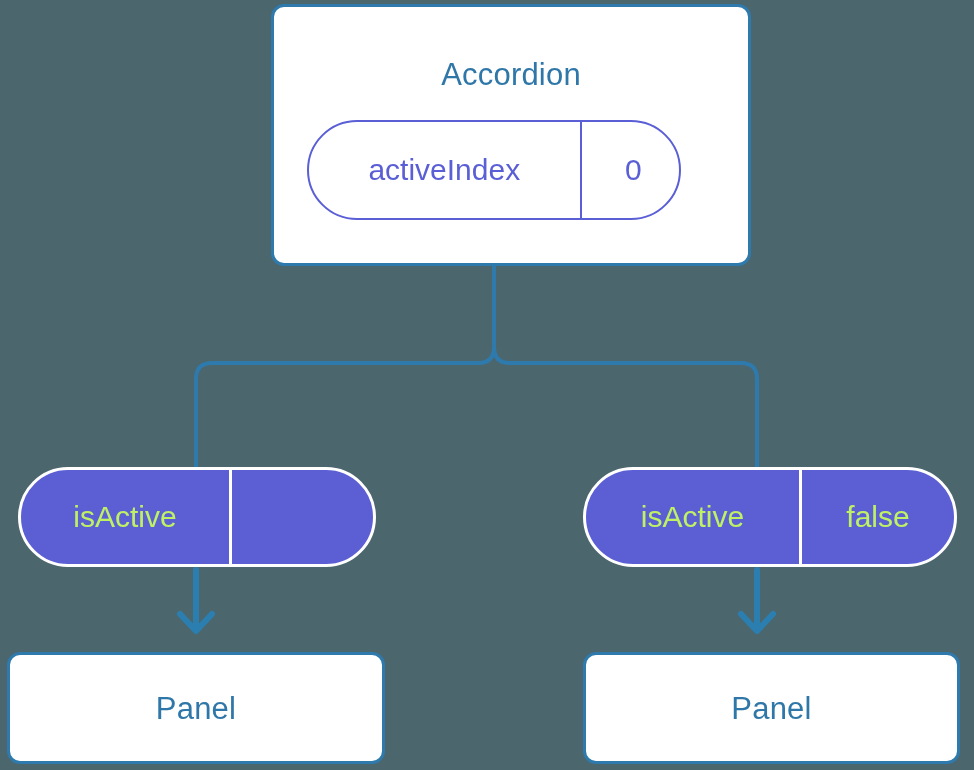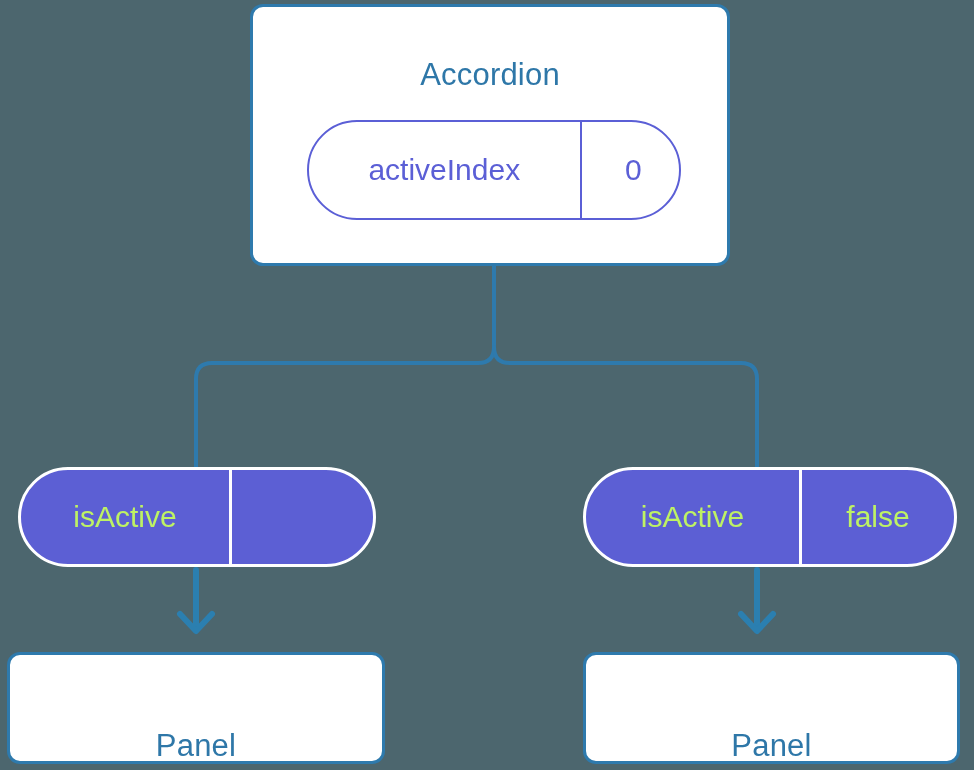--- a/index.html
+++ b/index.html
@@ -48,33 +48,33 @@
     color: #2e77a8;
     font-size: 31px;
     font-weight: 400;
     letter-spacing: 0.2px;
     line-height: 1;
     white-space: nowrap;
   }
 
   
   #card-accordion {
-    left: 250px;
+    left: 271px;
     top: 4px;
     width: 480px;
     height: 262px;
     justify-content: flex-start;
   }
   #card-accordion .card-title {
     margin-top: 52px;
   }
 
   
   .panel-card {
-    justify-content: flex-end;
+    justify-content: center;
   }
   #card-panel-left {
     left: 7px;
     top: 652px;
     width: 378px;
     height: 112px;
   }
   #card-panel-right {
     left: 583px;
     top: 652px;

